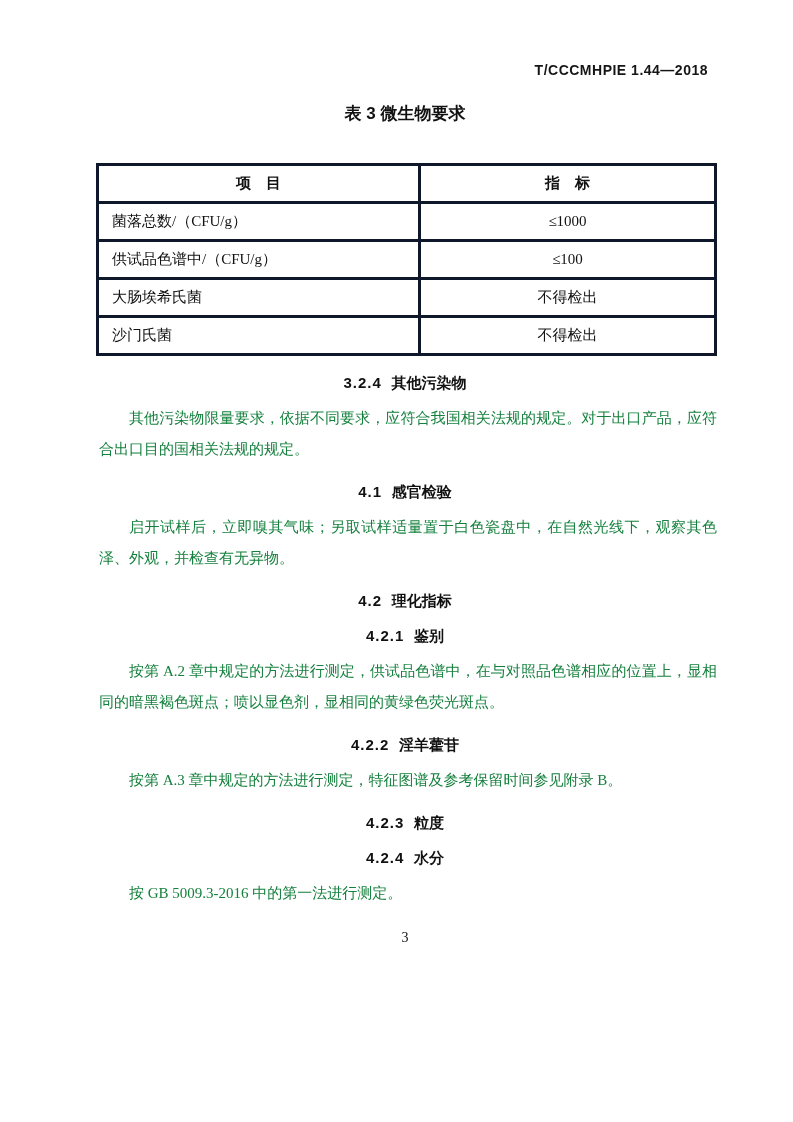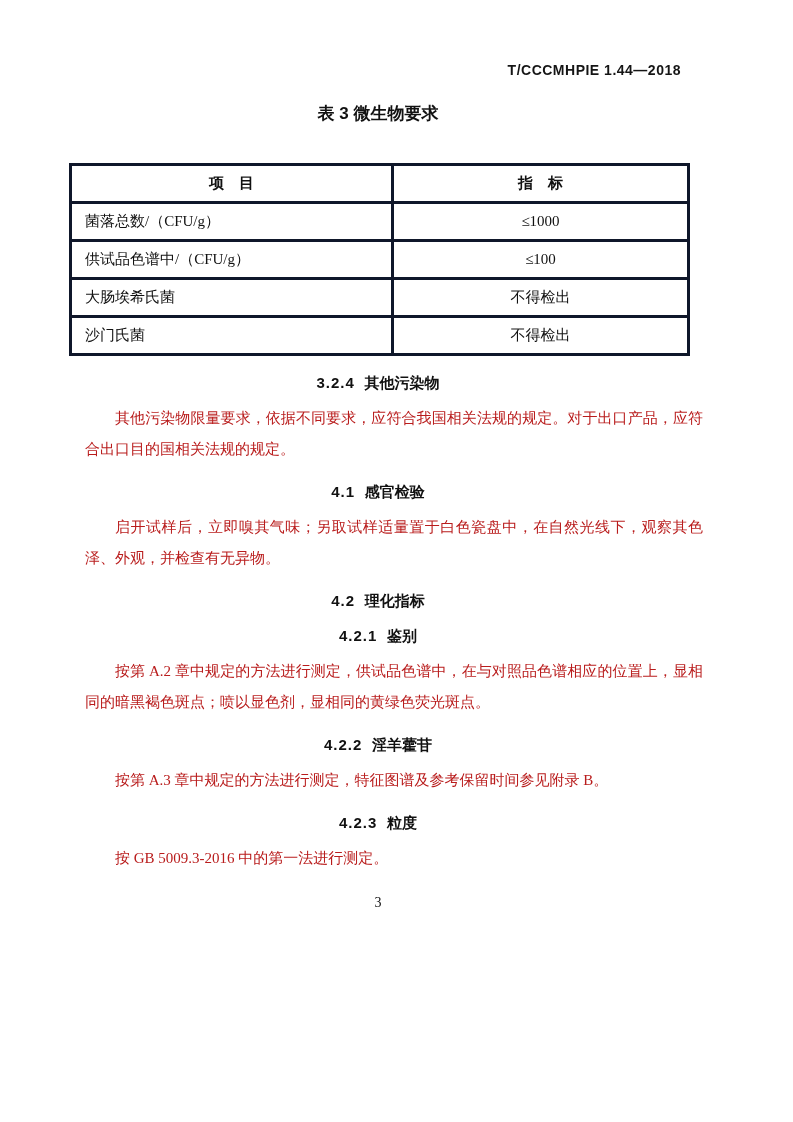--- a/index.html
+++ b/index.html
@@ -8,21 +8,21 @@
     font-family: "Liberation Serif", "DejaVu Serif", serif;
     color: #111111;
     -webkit-font-smoothing: antialiased;
   }
   .page {
     position: relative;
     width: 793px;
     height: 1122px;
     background: #ffffff;
     box-sizing: border-box;
-    padding: 62px 0 0 69px;
+    padding: 62px 0 0 96px;
     overflow: hidden;
   }
   .doc-code {
     width: 612px;
     text-align: right;
     font-family: "Liberation Sans", "DejaVu Sans", sans-serif;
     font-weight: bold;
     font-size: 14px;
     line-height: 17px;
     letter-spacing: 0.5px;
@@ -67,26 +67,26 @@
     font-family: "Liberation Sans", "DejaVu Sans", sans-serif;
     font-weight: bold;
     font-size: 15px;
     line-height: 17px;
     color: #111111;
     text-align: center;
   }
   h2.sec .num { margin-right: 0.65em; letter-spacing: 1px; }
   p.body {
     width: 618px;
-    margin: 12px 0 0 16px;
+    margin: 12px 0 0 3px;
     font-size: 15px;
     line-height: 31px;
     text-align: justify;
     text-indent: 2em;
-    color: #b91c1c;
+    color: #15803d;
   }
   .pageno {
     width: 618px;
     margin-top: 20px;
     text-align: center;
     font-size: 14px;
     line-height: 17px;
   }
 </style>
 </head>
@@ -151,17 +151,20 @@
 
   <h2 class="sec">
     <span class="num">4.2.2</span><span>淫羊藿苷</span>
   </h2>
   <p class="body">按第 A.3 章中规定的方法进行测定，特征图谱及参考保留时间参见附录 B。</p>
 
   <h2 class="sec">
     <span class="num">4.2.3</span><span>粒度</span>
   </h2>
 
+  <h2 class="sec">
+    <span class="num">4.2.4</span><span>水分</span>
+  </h2>
   <p class="body">按 GB 5009.3-2016 中的第一法进行测定。</p>
 
   <div class="pageno">3</div>
 
 </div>
 
 </body></html>

